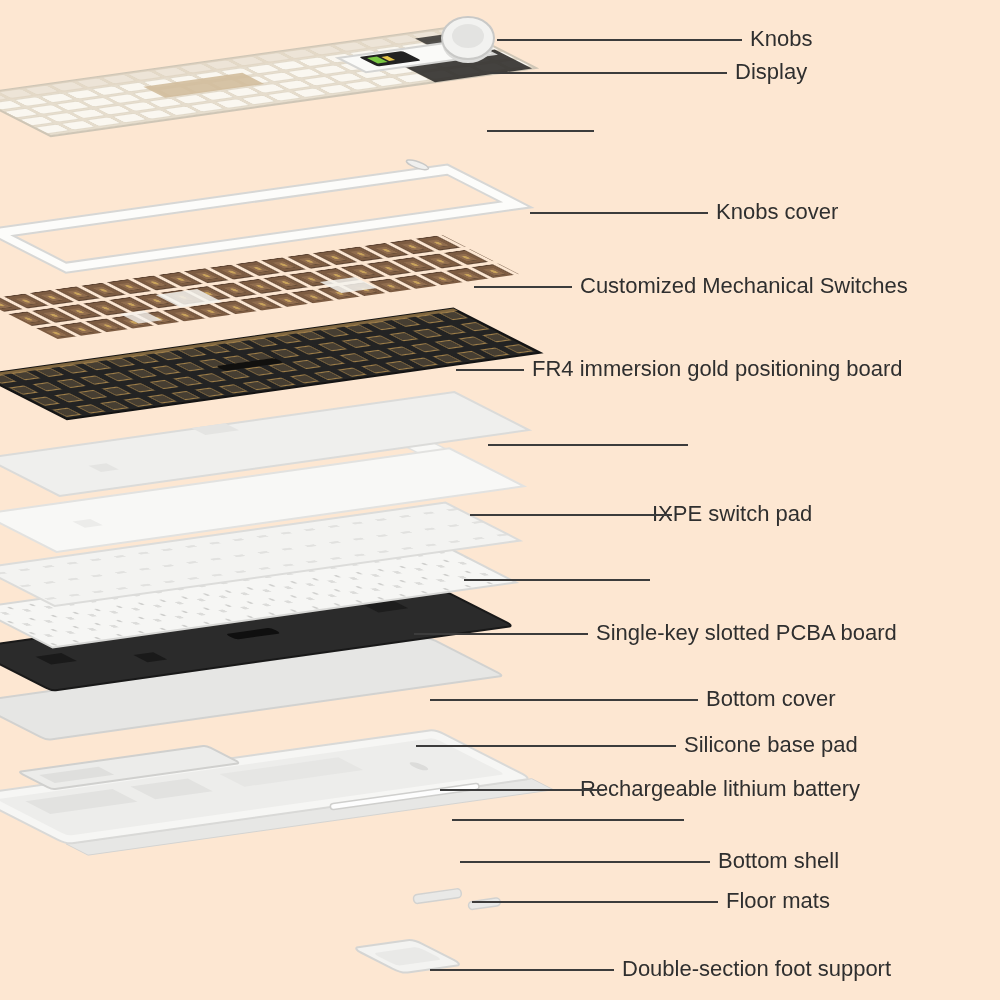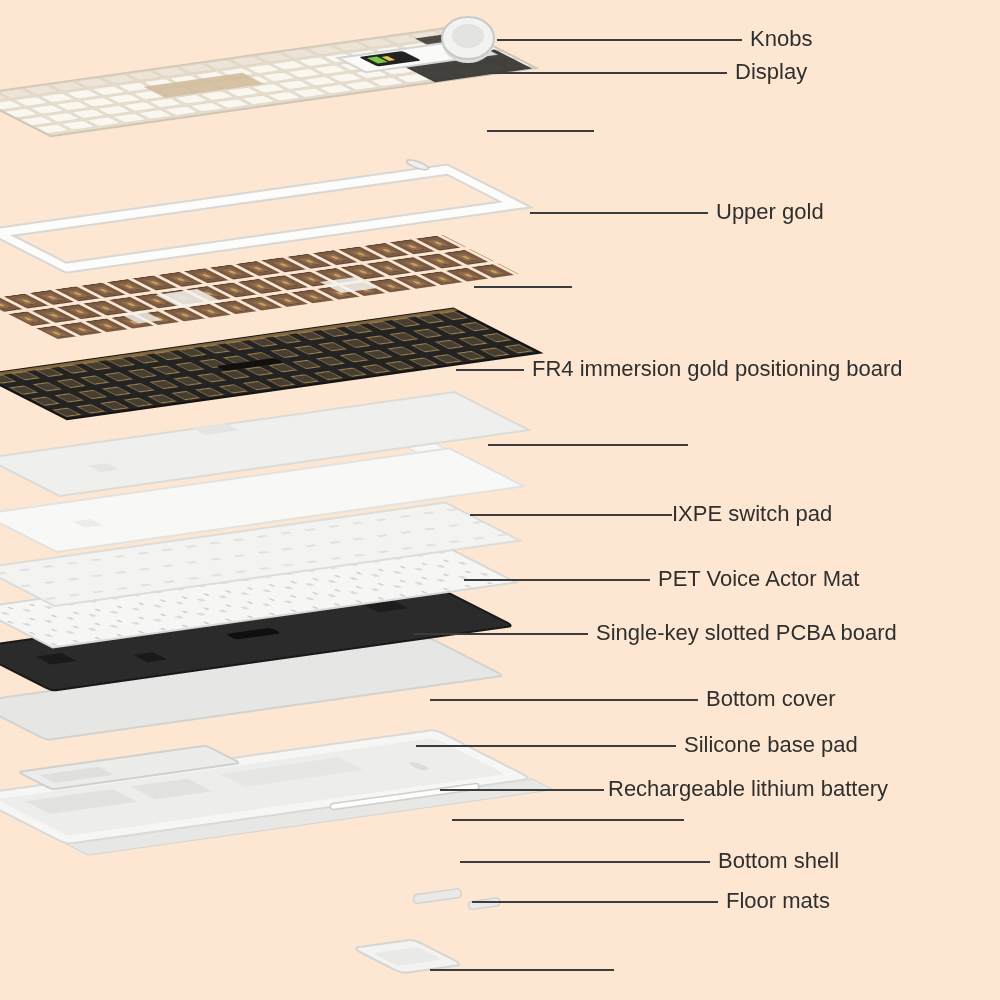--- a/index.html
+++ b/index.html
@@ -164,51 +164,52 @@
   </svg>
 
   <span class="co" style="left:750px;top:25px">Knobs</span>
   <div class="ln" style="left:497px;top:39px;width:245px"></div>
 
   <span class="co" style="left:735px;top:58px">Display</span>
   <div class="ln" style="left:490px;top:72px;width:237px"></div>
 
   <div class="ln" style="left:487px;top:130px;width:107px"></div>
 
-  <span class="co" style="left:716px;top:198px">Upper gold</span>
+  <span class="co" style="left:716px;top:198px">Knobs cover</span>
   <div class="ln" style="left:530px;top:212px;width:178px"></div>
 
+  <span class="co" style="left:580px;top:272px">Customized Mechanical Switches</span>
   <div class="ln" style="left:474px;top:286px;width:98px"></div>
 
   <span class="co" style="left:532px;top:355px">FR4 immersion gold positioning board</span>
   <div class="ln" style="left:456px;top:369px;width:68px"></div>
 
   <div class="ln" style="left:488px;top:444px;width:200px"></div>
 
-  <span class="co" style="left:672px;top:500px">IXPE switch pad</span>
+  <span class="co" style="left:652px;top:500px">IXPE switch pad</span>
   <div class="ln" style="left:470px;top:514px;width:202px"></div>
 
-  <span class="co" style="left:658px;top:565px">PET Voice Actor Mat</span>
   <div class="ln" style="left:464px;top:579px;width:186px"></div>
 
   <span class="co" style="left:596px;top:619px">Single-key slotted PCBA board</span>
   <div class="ln" style="left:414px;top:633px;width:174px"></div>
 
   <span class="co" style="left:706px;top:685px">Bottom cover</span>
   <div class="ln" style="left:430px;top:699px;width:268px"></div>
 
   <span class="co" style="left:684px;top:731px">Silicone base pad</span>
   <div class="ln" style="left:416px;top:745px;width:260px"></div>
 
-  <span class="co" style="left:608px;top:775px">Rechargeable lithium battery</span>
+  <span class="co" style="left:580px;top:775px">Rechargeable lithium battery</span>
   <div class="ln" style="left:440px;top:789px;width:164px"></div>
 
   <div class="ln" style="left:452px;top:819px;width:232px"></div>
 
   <span class="co" style="left:718px;top:847px">Bottom shell</span>
   <div class="ln" style="left:460px;top:861px;width:250px"></div>
 
   <span class="co" style="left:726px;top:887px">Floor mats</span>
   <div class="ln" style="left:472px;top:901px;width:246px"></div>
 
+  <span class="co" style="left:622px;top:955px">Double-section foot support</span>
   <div class="ln" style="left:430px;top:969px;width:184px"></div>
 
 </div>
 
 </body></html>

